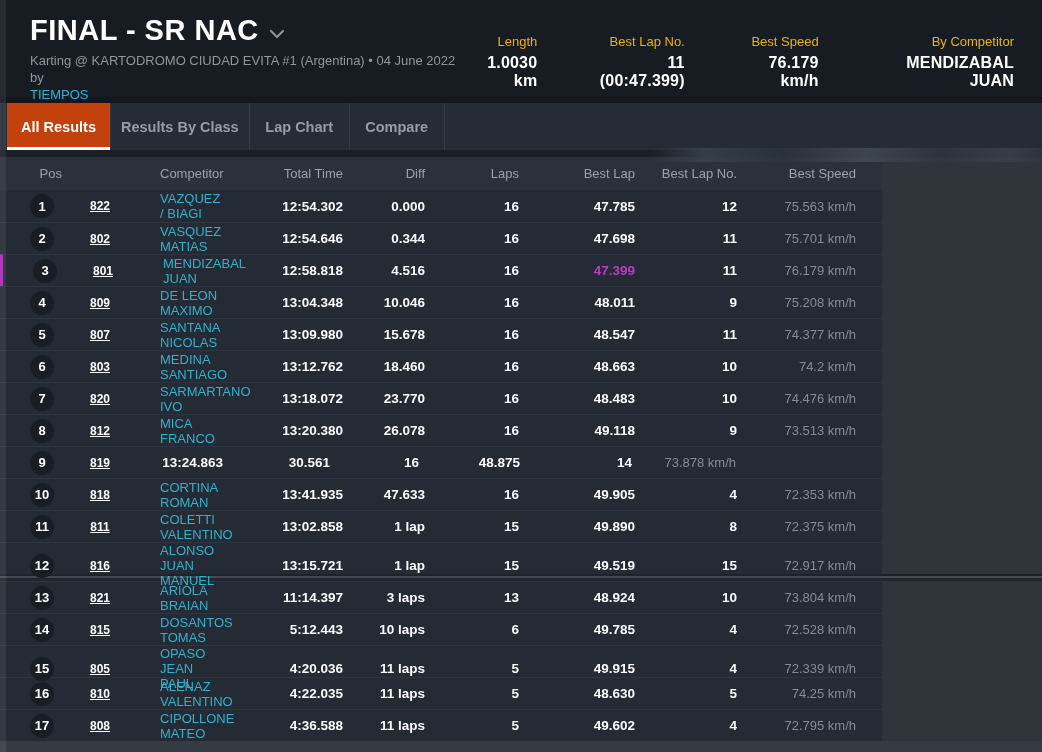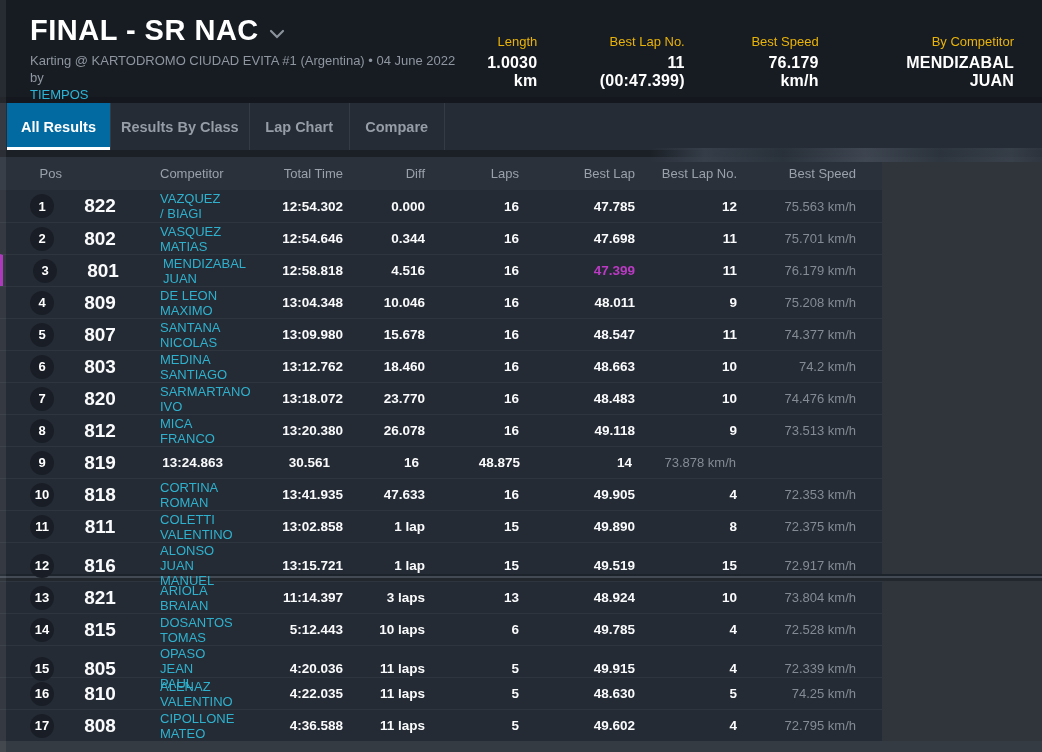--- a/index.html
+++ b/index.html
@@ -50,21 +50,21 @@
     display:flex; align-items:center; justify-content:center;
     font-size:14.5px; font-weight:bold; color:#969da6;
     border-right:1px solid #343b44; cursor:pointer; position:relative;
     padding:0 10px;
   }
   .tab:nth-of-type(1){ min-width:104px; }
   .tab:nth-of-type(2){ min-width:133px; }
   .tab:nth-of-type(3){ min-width:100px; }
   .tab:nth-of-type(4){ min-width:95px; }
   .tab.active {
-    background:#0369a1; color:#ffffff;
+    background:#c2410c; color:#ffffff;
   }
   .tab.active::after {
     content:""; position:absolute; left:0; right:0; bottom:0; height:3px;
     background:#ffffff;
   }
   .tab-gap-bottom { height:7px; background:#1b2026; position:relative; }
   .banner-grad {
     position:absolute; top:-2px; left:650px; right:0; height:14px; z-index:2;
     background:linear-gradient(90deg, rgba(70,80,92,0) 0%, #39424e 14%,
       #2b333d 34%, #434b57 55%, #2e3640 74%, #3a424d 92%, #2f363f 100%);
@@ -89,21 +89,21 @@
   .c-laps  { text-align:right; padding-right:23px; }
   .c-blap  { text-align:right; padding-right:22px; }
   .c-blapno{ text-align:right; padding-right:25px; }
   .c-bspd  { text-align:right; padding-right:26px; }
 
   .row {
     height:32px; background:#252b34; border-top:1px solid #2f353e;
     font-size:13px; cursor:pointer;
   }
   .row:first-child { border-top:none; }
-  .row .c-kart { color:#fafbfc; font-weight:bold; font-size:19px; }
+  .row .c-kart { color:#fafbfc; font-weight:bold; font-size:12px;text-decoration:underline; }
   .row .c-name { color:#2fb1ce; }
   .row .c-total, .row .c-diff, .row .c-laps,
   .row .c-blap, .row .c-blapno {
     color:#fafbfc; font-weight:bold; font-size:13.5px;
   }
   .row .c-bspd { color:#848b94; font-size:13px; }
   .row.highlight { border-left:3px solid #a62cb5; }
   .row .c-blap.magenta { color:#bb3ac4; }
 
   .pos-circle {

